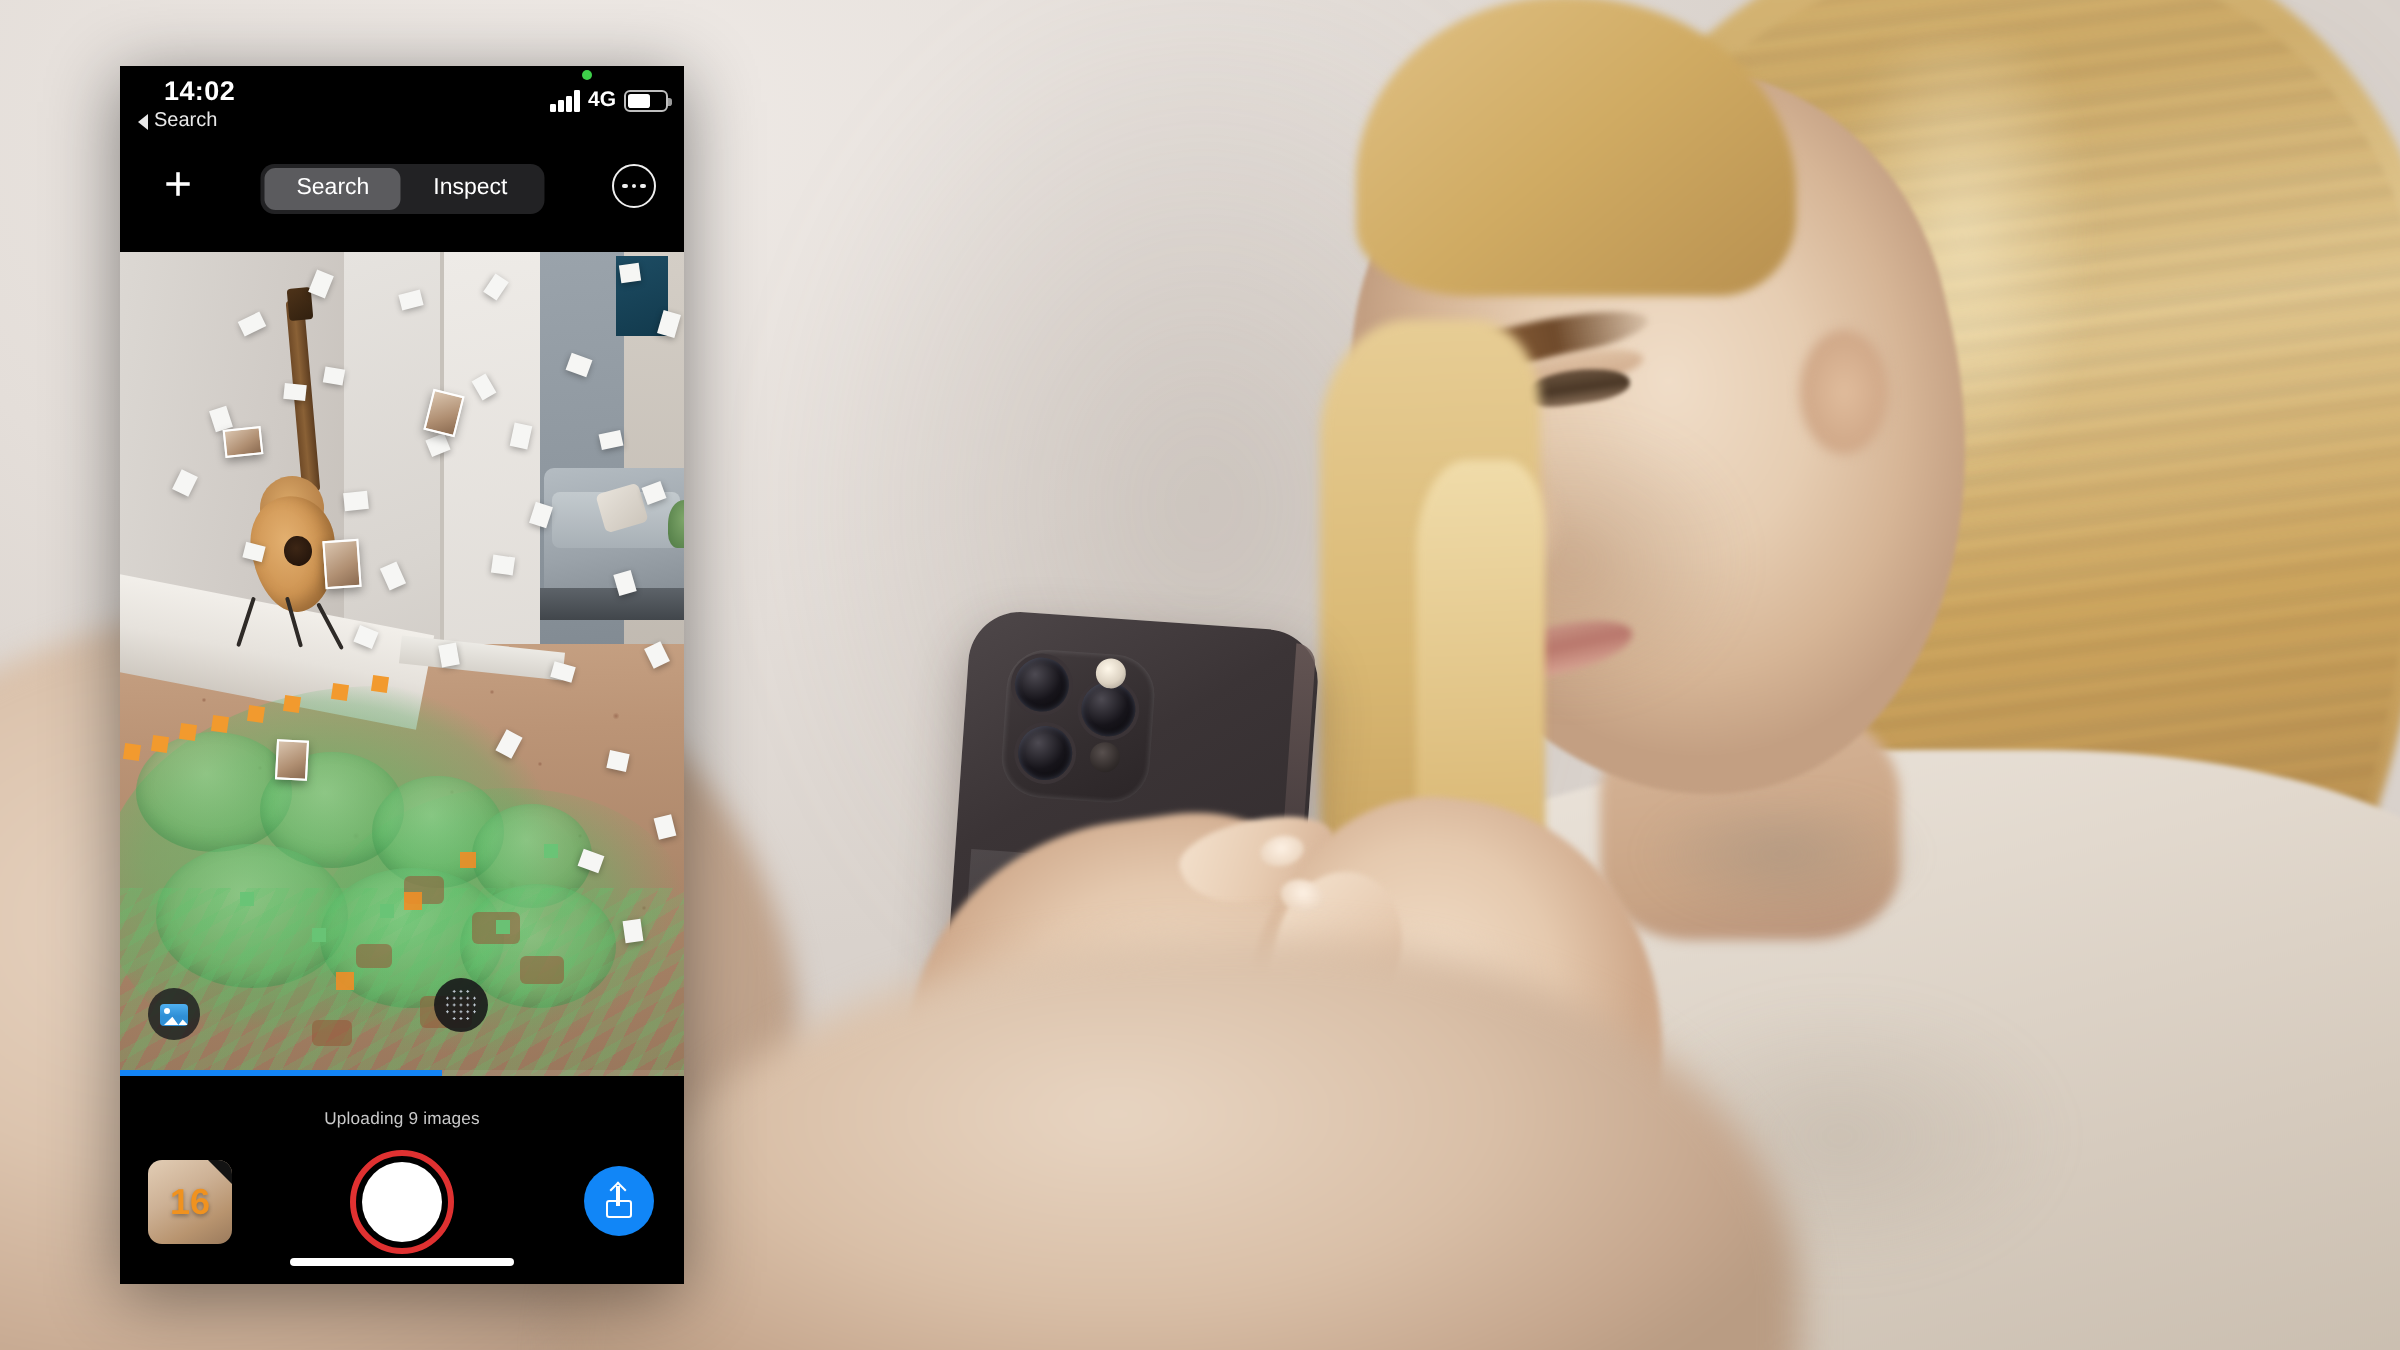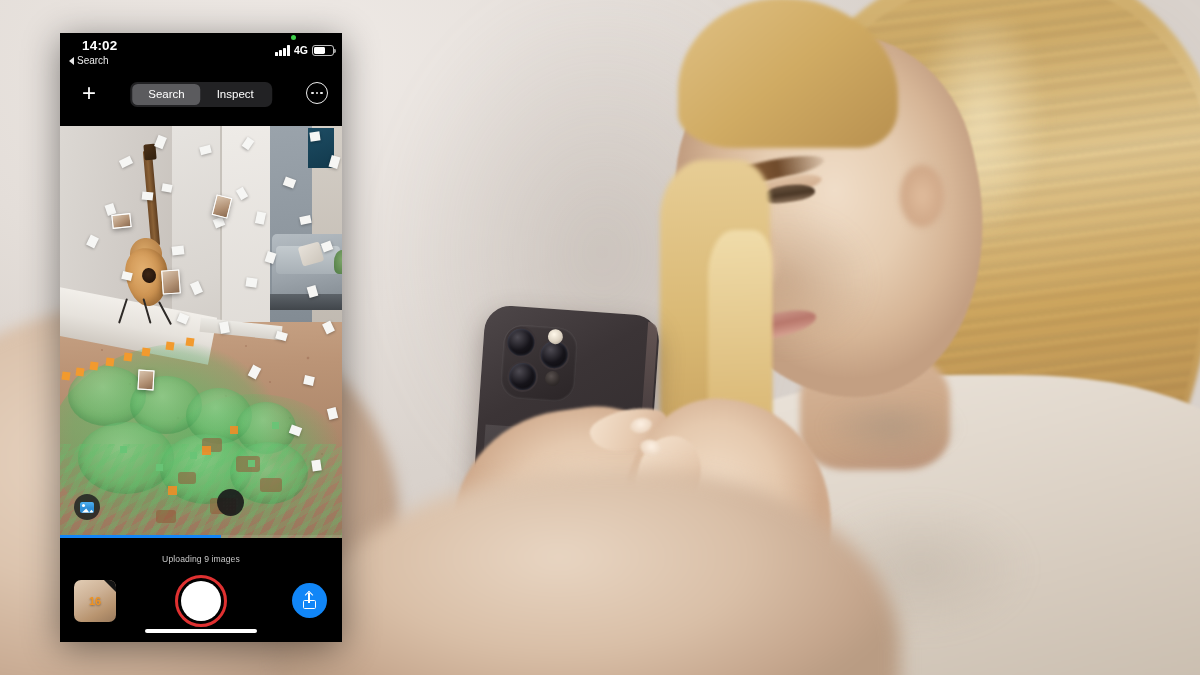--- a/index.html
+++ b/index.html
@@ -553,21 +553,21 @@
     cursor:pointer;
   }
   .thumb-fold {
     position:absolute; right:0; top:0; width:12px; height:12px;
     background:#131313;
     clip-path:polygon(0 0, 100% 0, 100% 100%);
   }
   .thumb-count {
     position:absolute; left:0; top:0; width:100%; height:100%;
     display:flex; align-items:center; justify-content:center;
-    font-size:11px; font-weight:bold; color:#f0921f;
+    font-size:18px; font-weight:bold; color:#f0921f;
     text-shadow:0 1px 2px rgba(0,0,0,.35);
   }
   .shutter {
     position:absolute; left:50%; transform:translateX(-50%); top:37px;
     width:52px; height:52px; border-radius:50%;
     border:3.4px solid #e03131;
     display:flex; align-items:center; justify-content:center;
     cursor:pointer;
   }
   .shutter-inner { width:40px; height:40px; border-radius:50%; background:#fff; }

